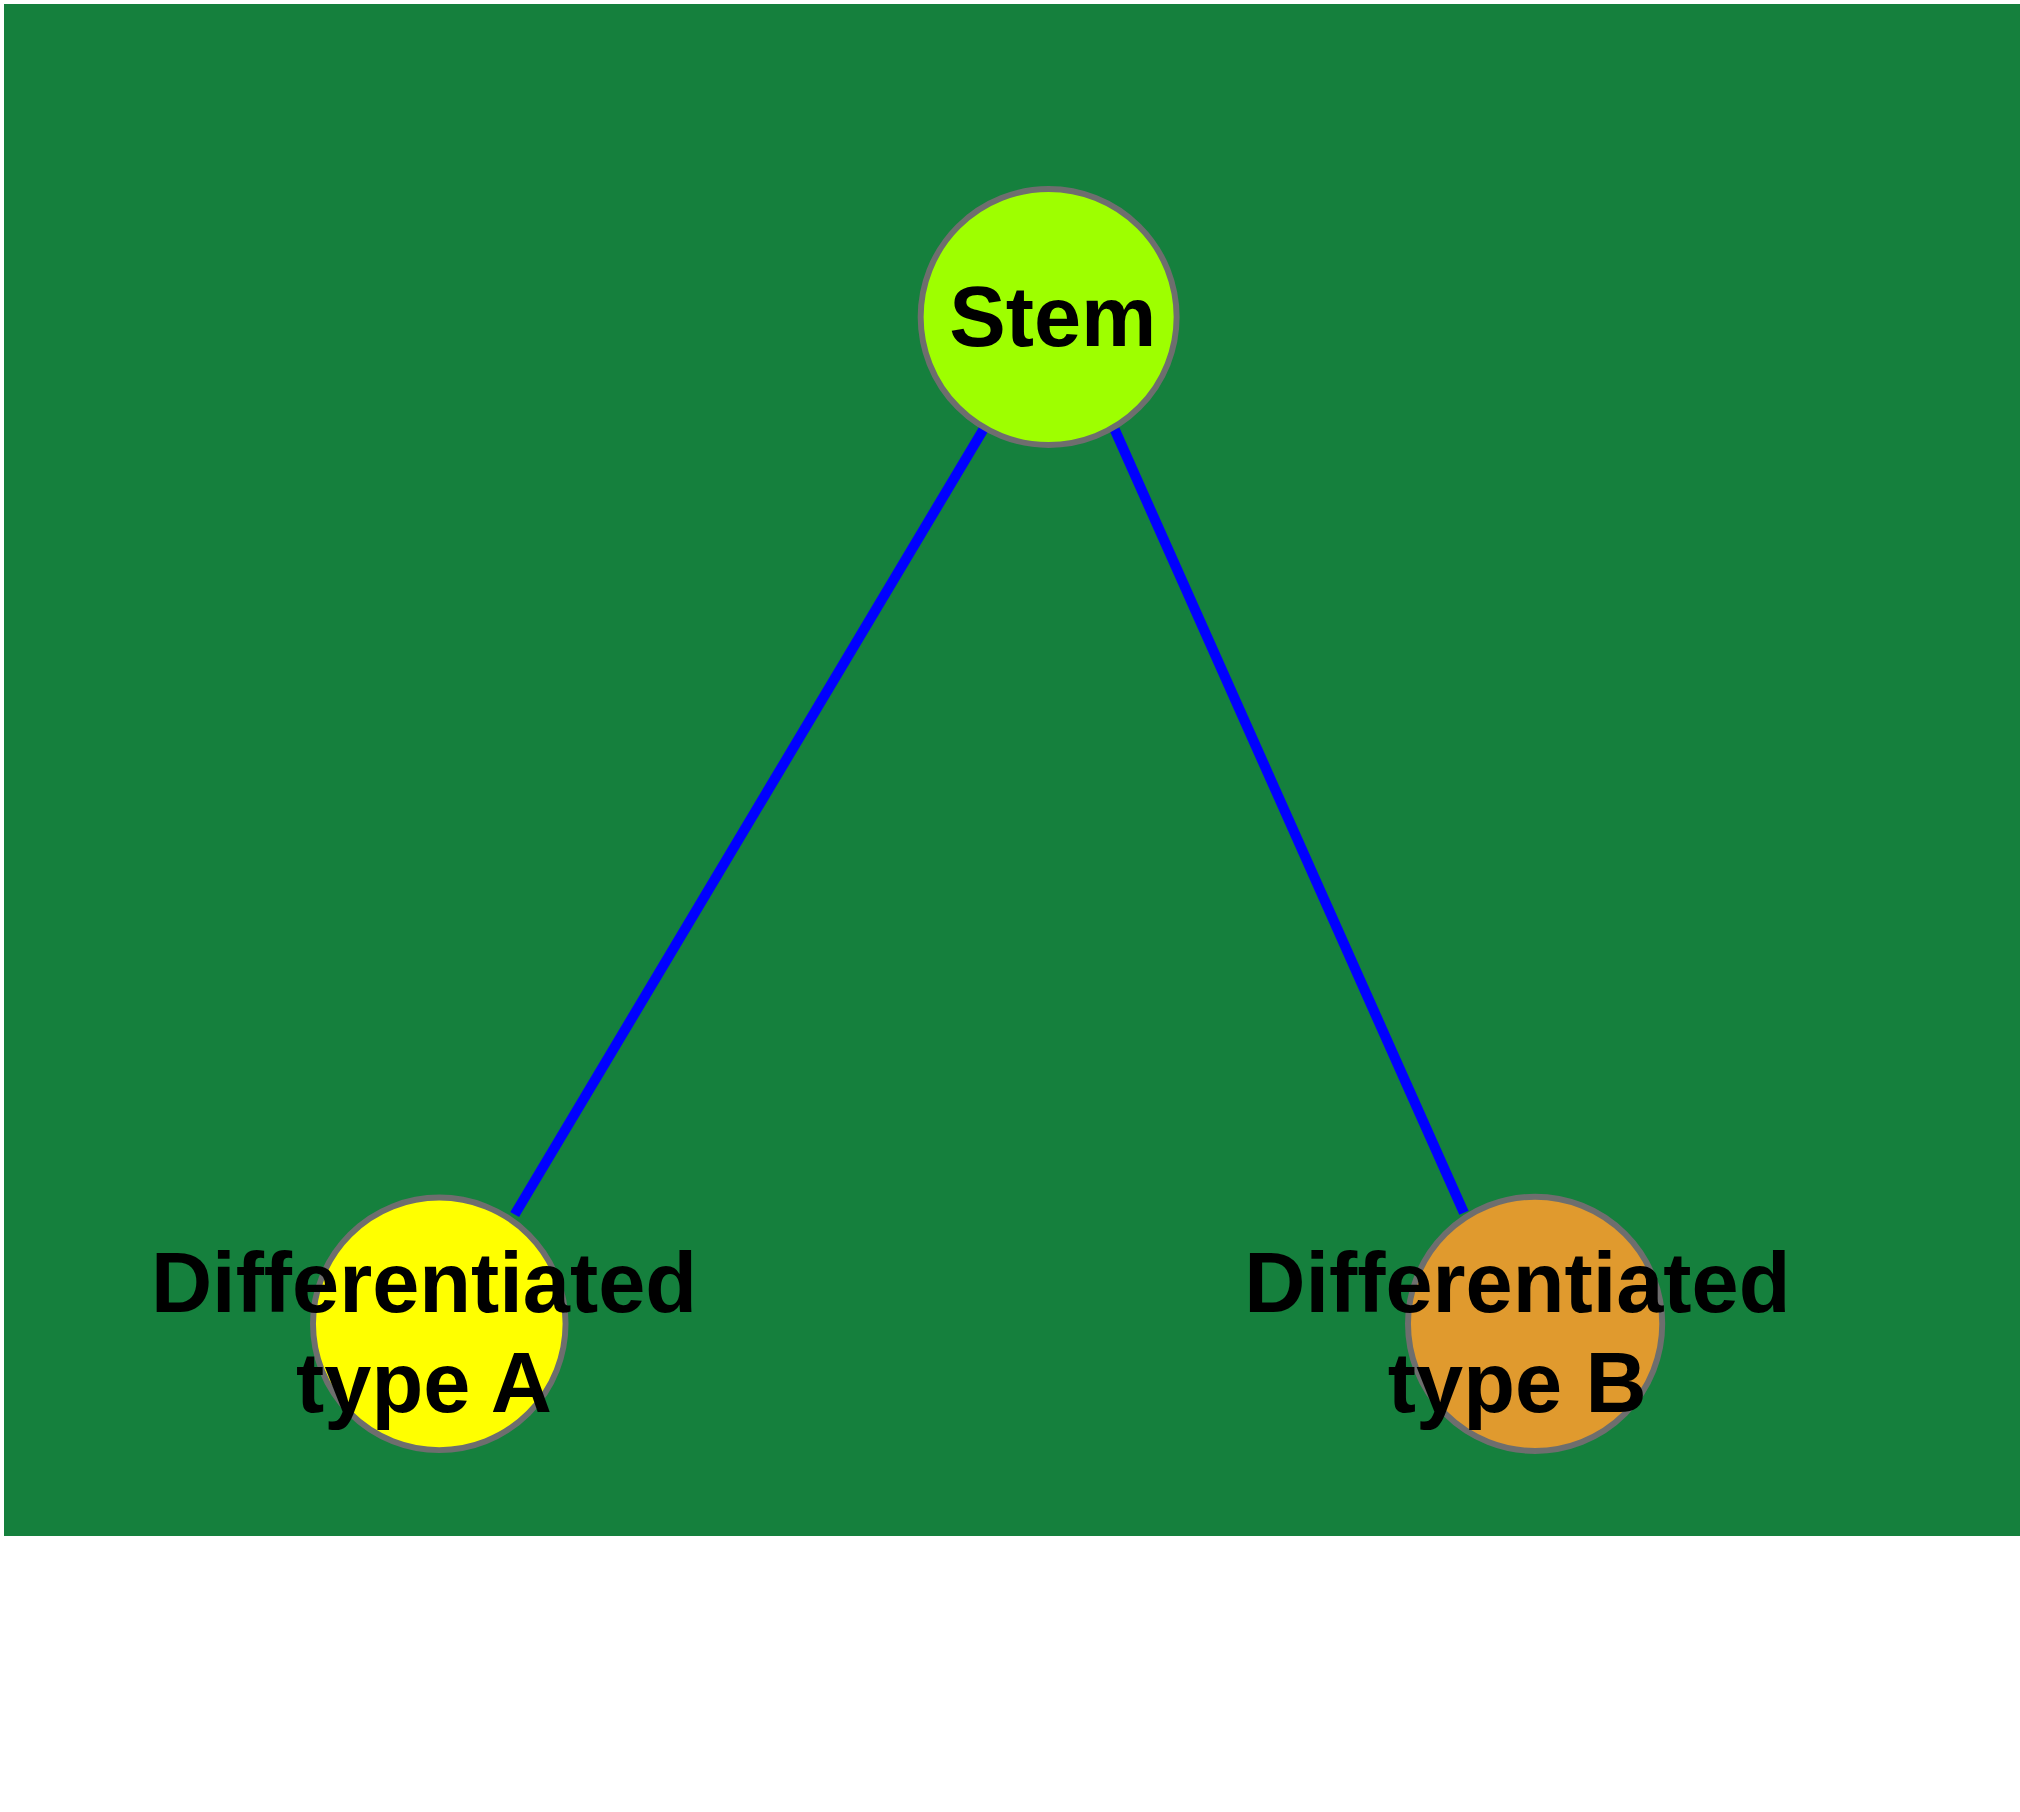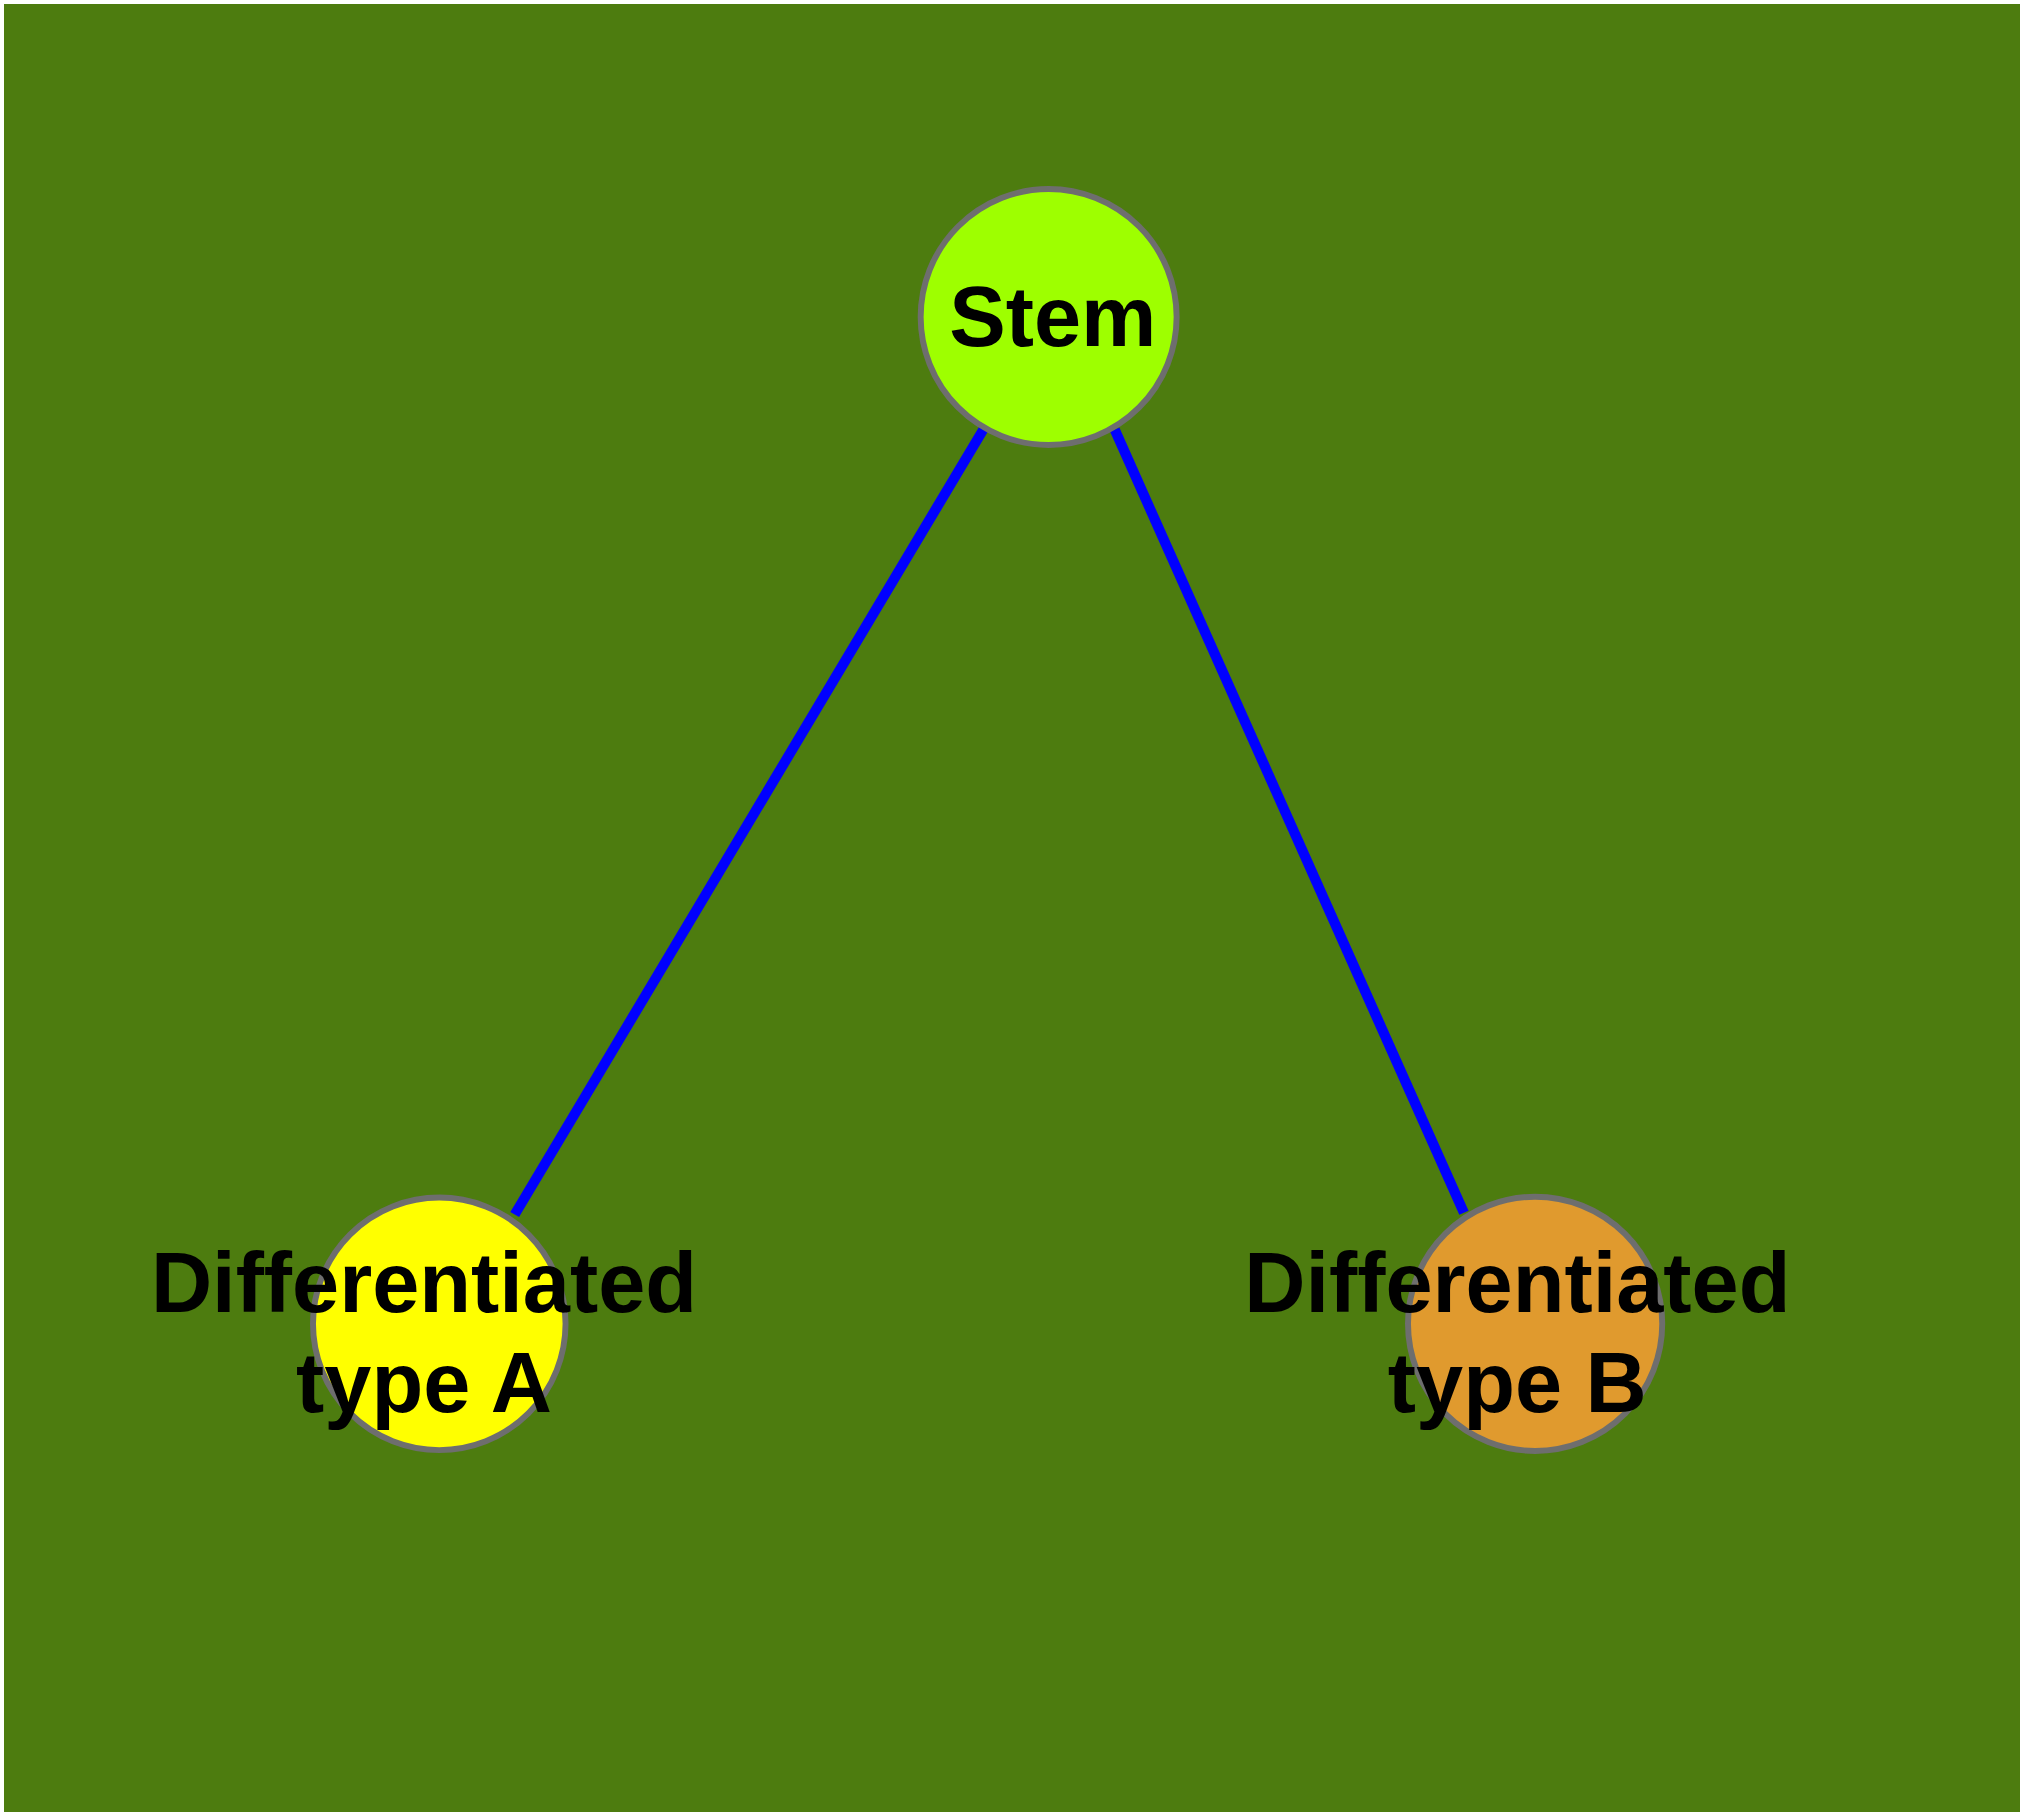--- a/index.html
+++ b/index.html
@@ -42,21 +42,21 @@
     font-weight: bold;
     fill: #000000;
     text-anchor: middle;
     dominant-baseline: alphabetic;
   }
   .edge-line { stroke-linecap: butt; }
 </style>
 </head>
 <body>
 
-<div id="canvas" style="width: 2021px; height: 1812px; background: #4d7c0f;">
+<div id="canvas" style="width: 2021px; height: 1536px; background: #15803d;">
 
   <div id="edge-bleed-top"></div>
   <div id="edge-bleed-left"></div>
 
   <svg id="graph-svg" viewBox="0 0 2384 2138">
 
     <g id="edges-layer">
       <line class="edge-line" id="edge-0" x1="1161" y1="505" x2="607" y2="1433" stroke="#0000ff" stroke-width="12"></line>
       <line class="edge-line" id="edge-1" x1="1315" y1="507" x2="1727" y2="1431" stroke="#0000ff" stroke-width="12"></line>
     </g>

